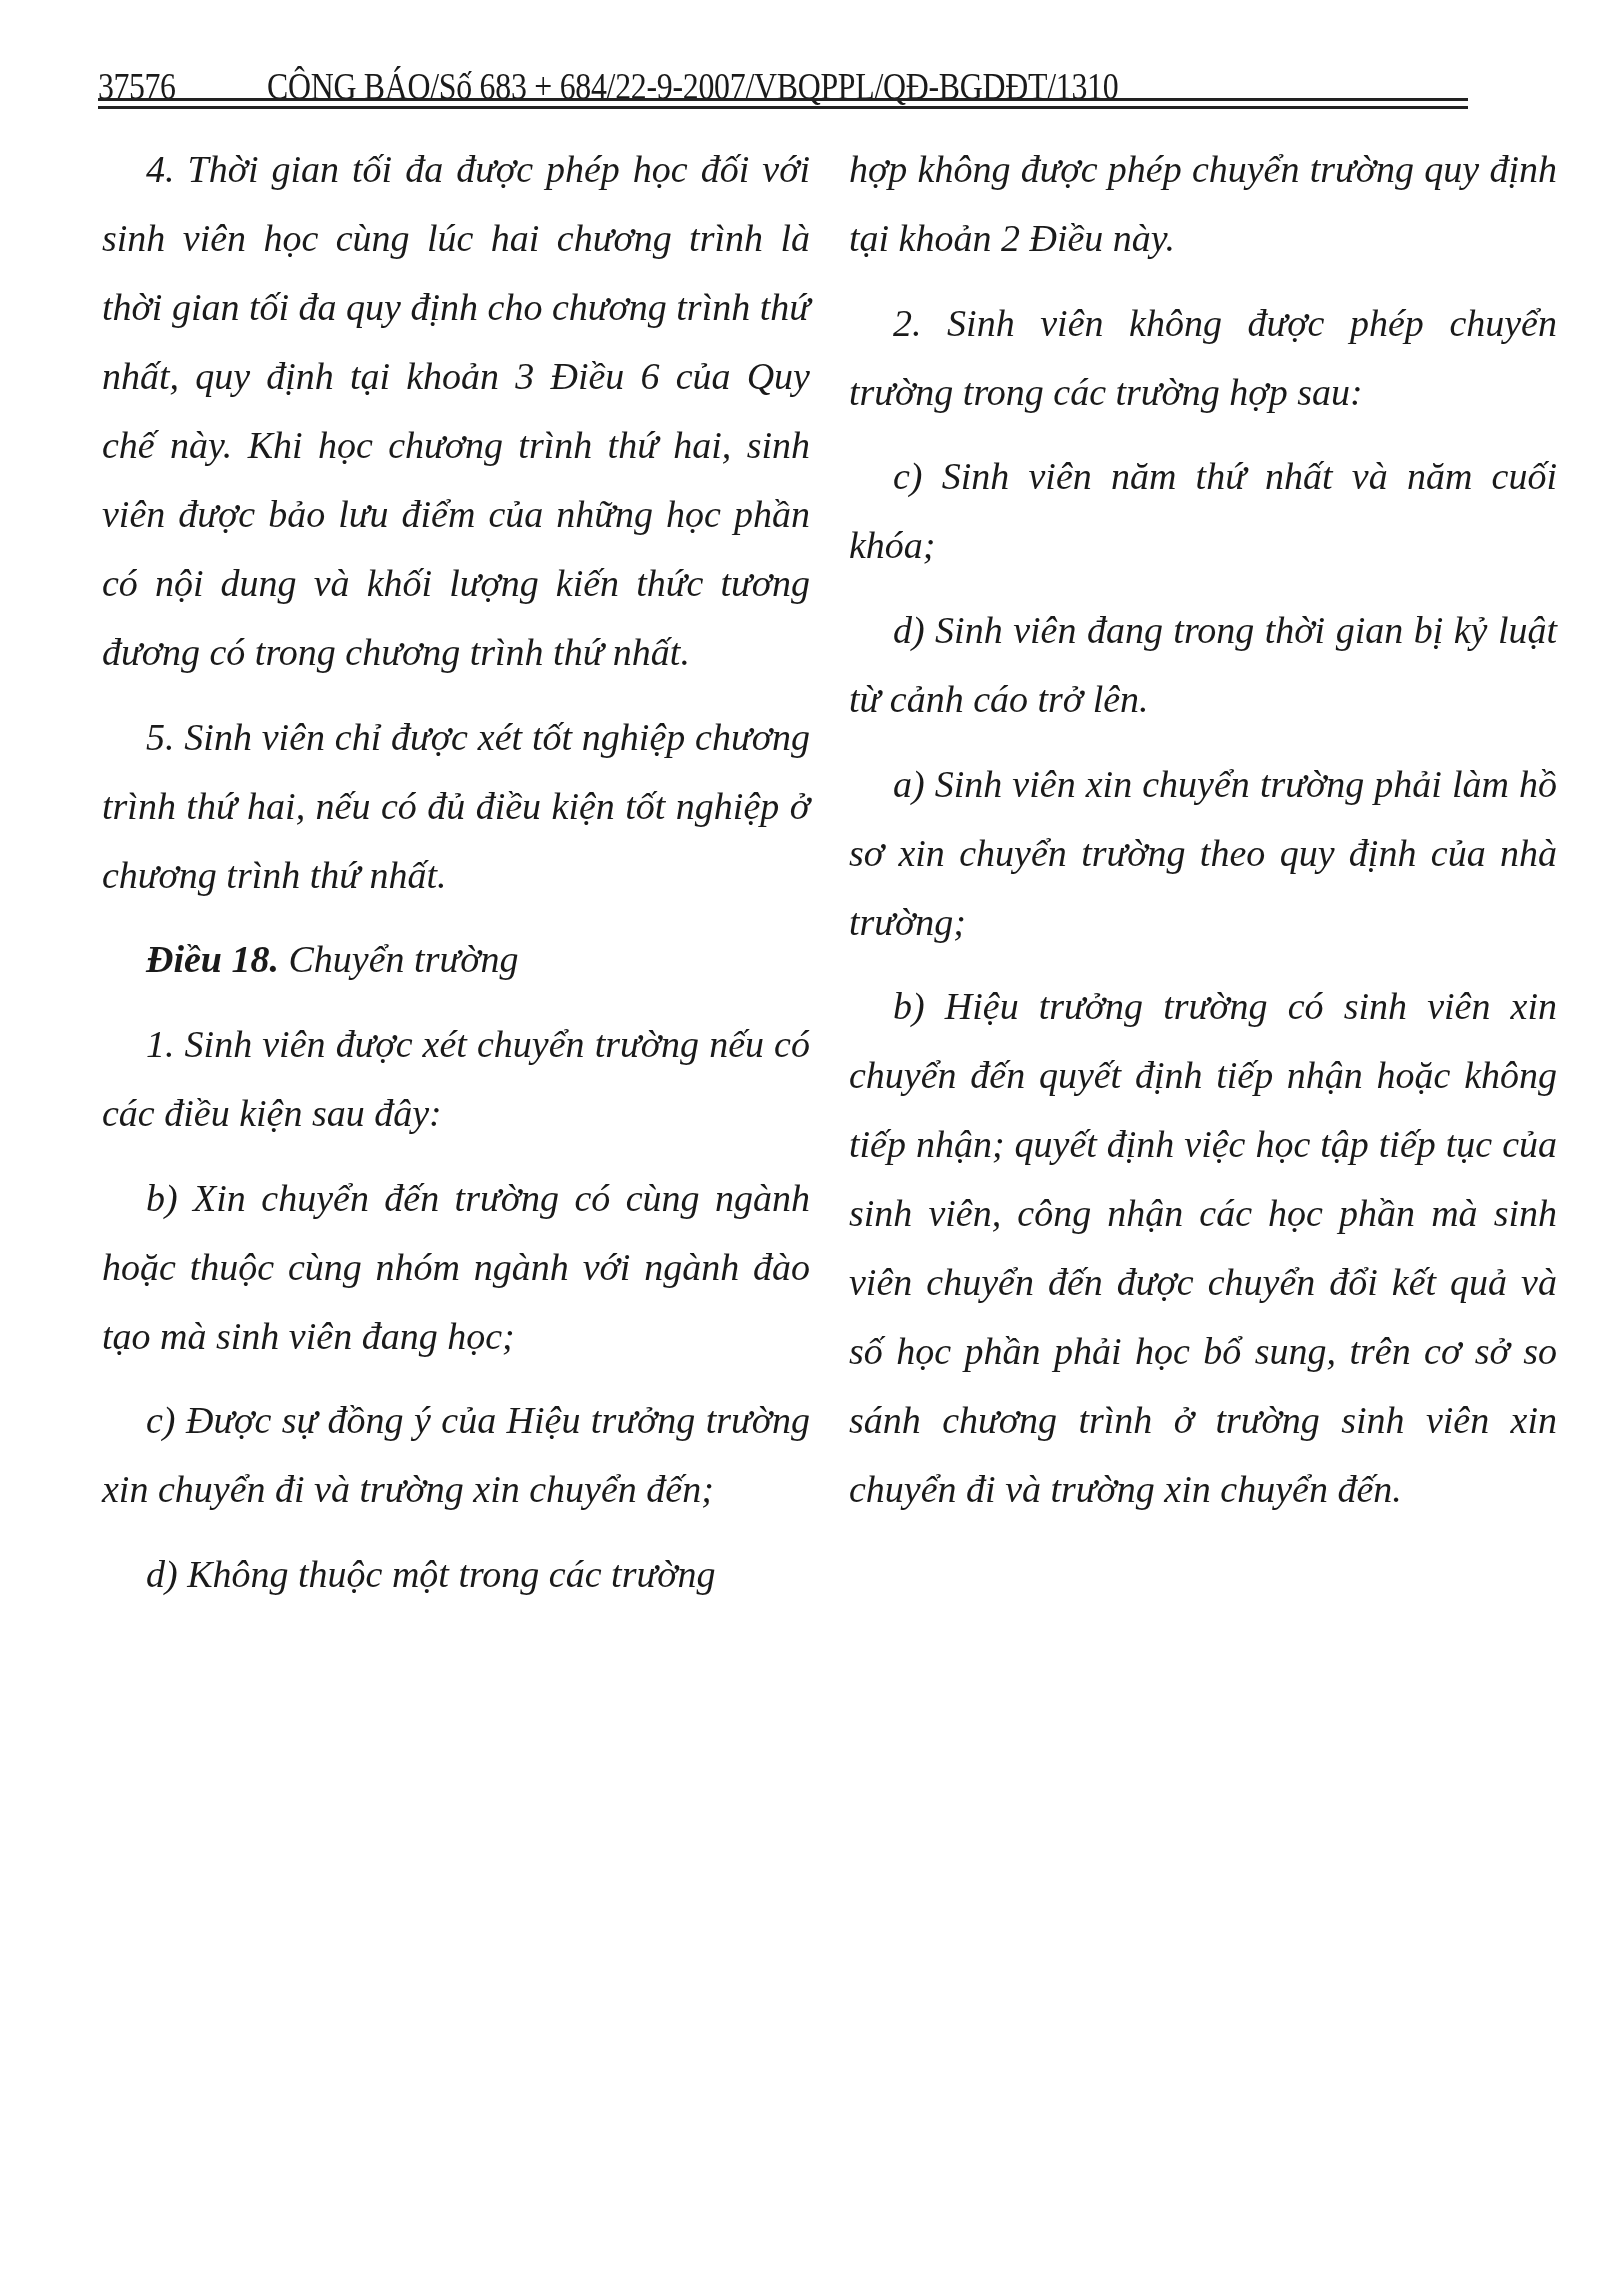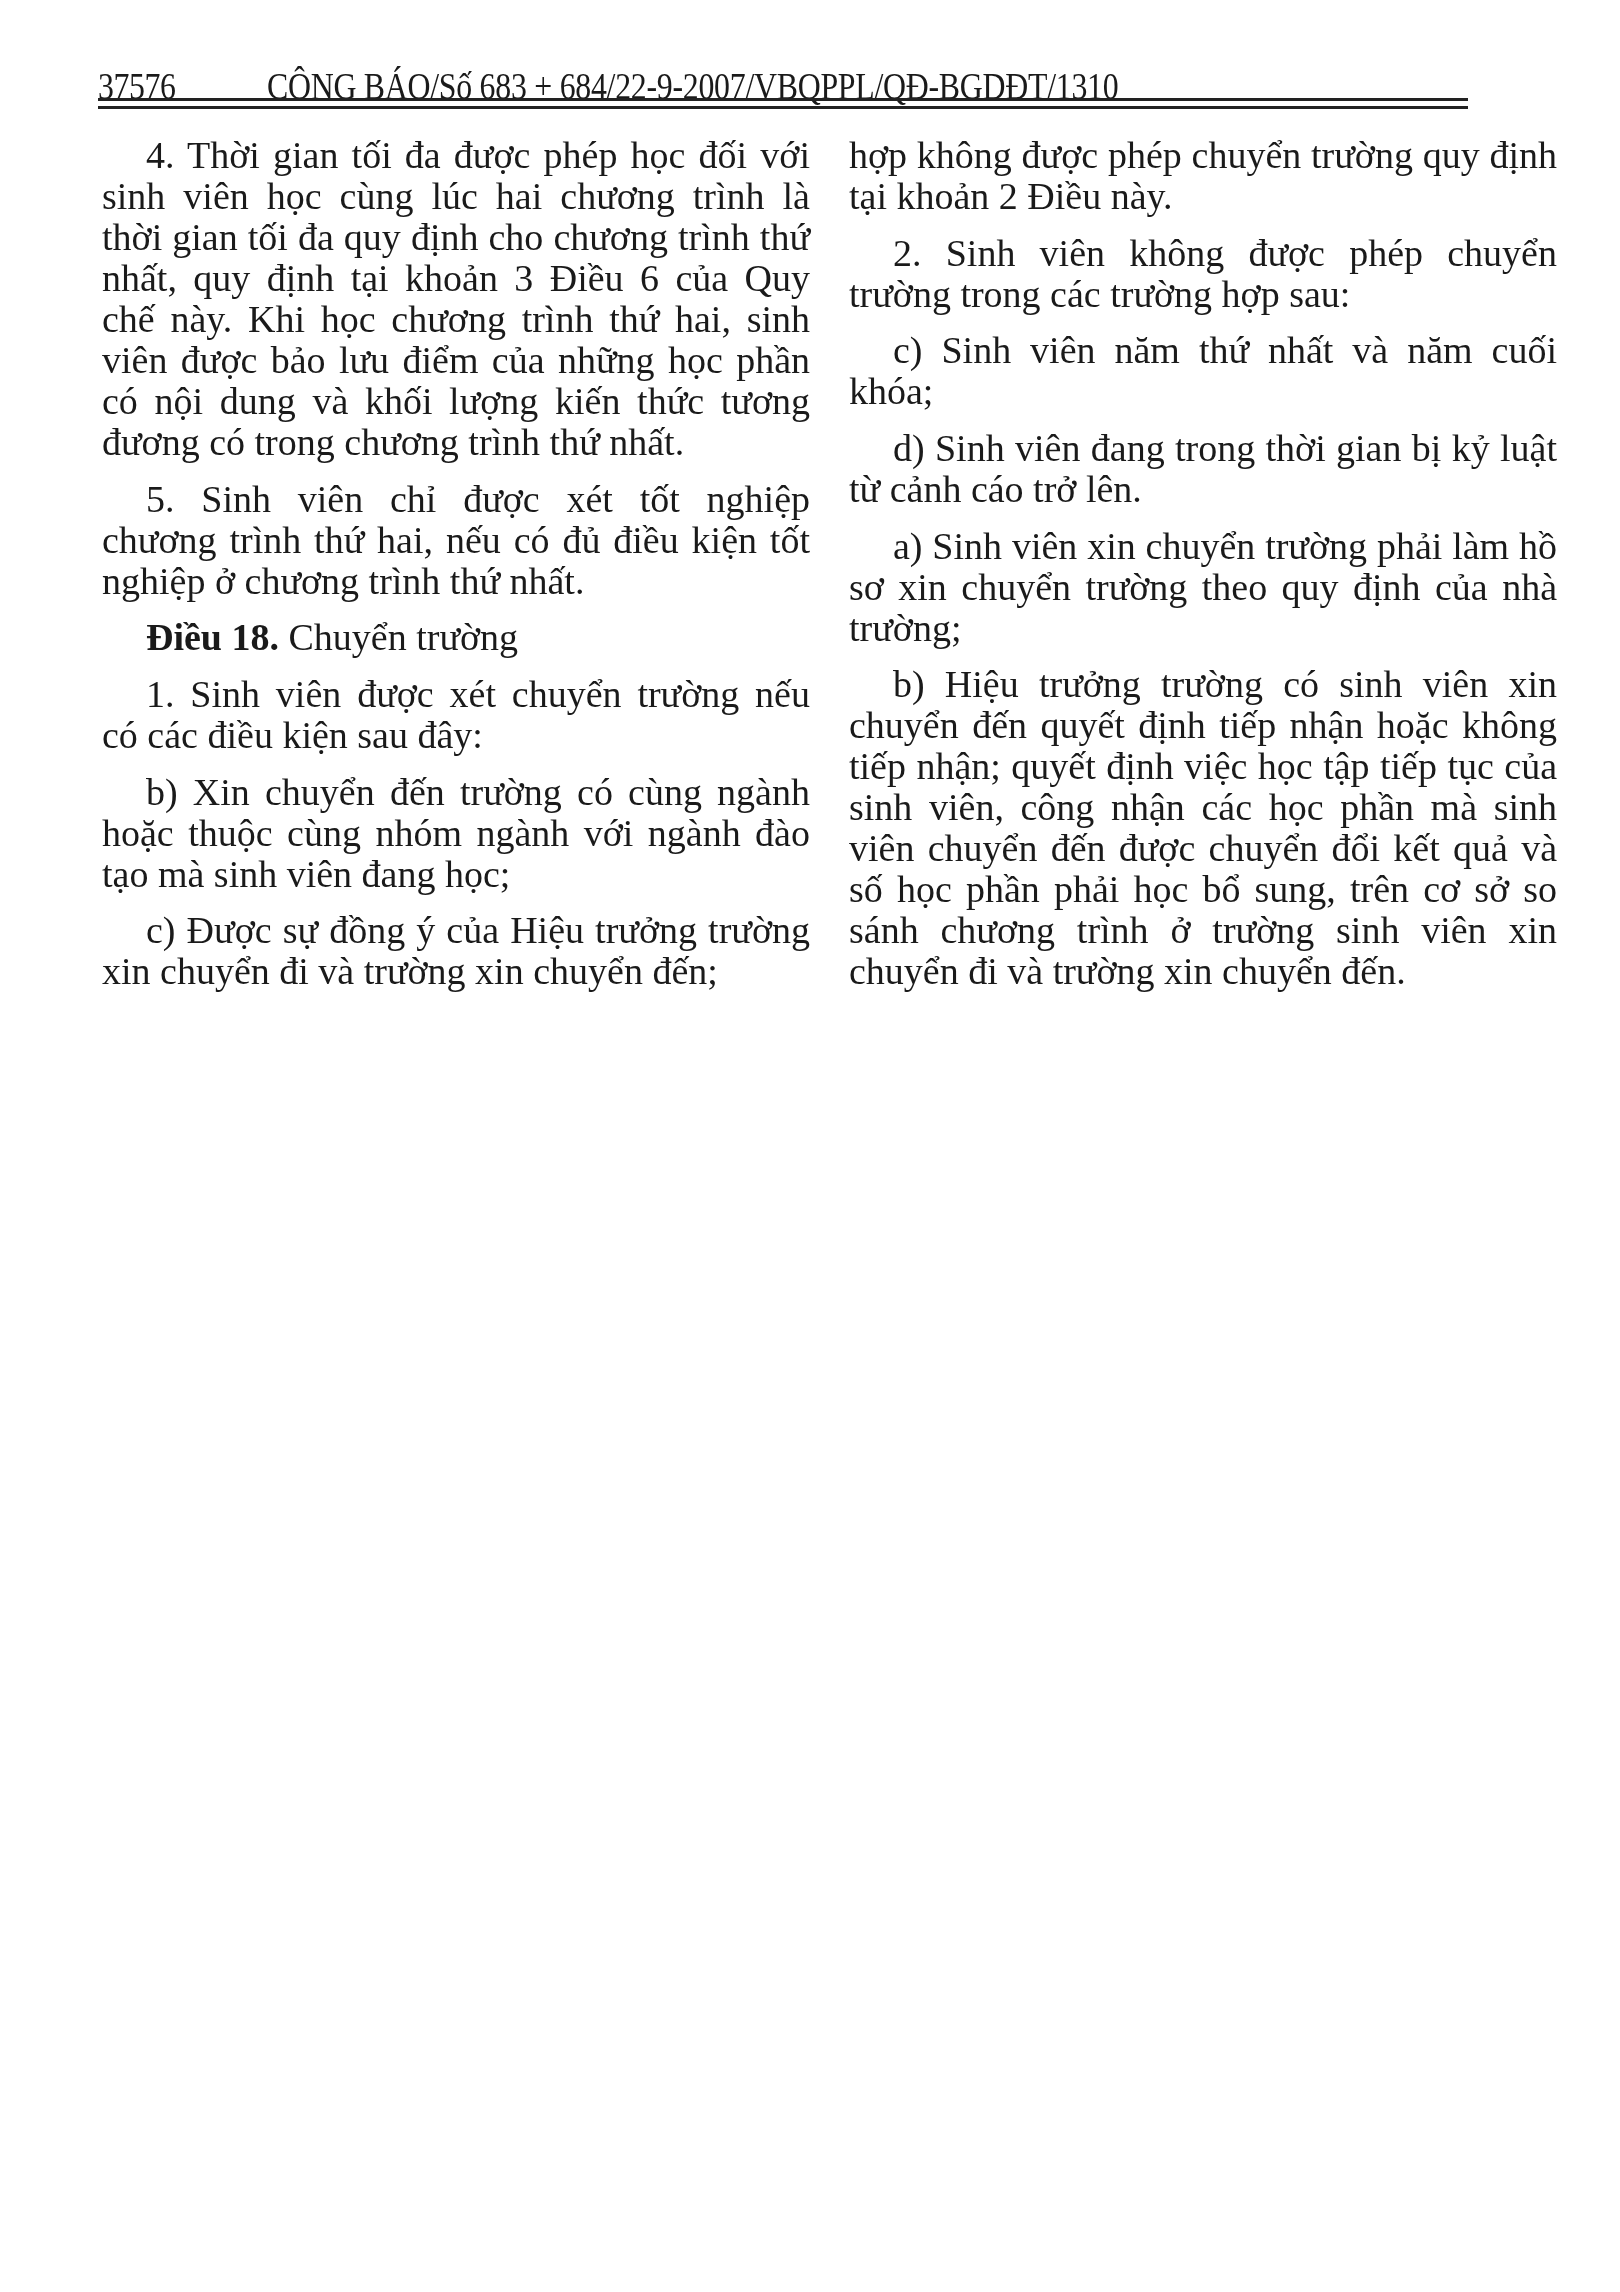--- a/index.html
+++ b/index.html
@@ -15,21 +15,21 @@
     transform: scaleX(0.86); transform-origin: left top;
   }
   .header .gazette {
     position: absolute; left: 169px; top: 0; font-size: 37px; white-space: nowrap;
     transform: scaleX(0.86); transform-origin: left top; letter-spacing: -0.3px;
   }
   .rule1 { position: absolute; left: 98px; top: 98px; width: 1370px; height: 2.9px; background: #222; }
   .rule2 { position: absolute; left: 98px; top: 106px; width: 1370px; height: 2.9px; background: #222; }
 
   .col {
-    position: absolute; top: 135px; font-size: 38px; line-height: 41px;
+    position: absolute; top: 135px; font-size: 38px; line-height: 69px; font-style: italic;
   }
   .col.left  { left: 102px; width: 708px; }
   .col.right { left: 849px; width: 708px; }
   .para {
     margin: 0 0 0 0; text-align: justify; text-indent: 44px;
   }
   .para.cont { text-indent: 0; }
   .para + .para { margin-top: 15.7px; }
   .heading b { font-weight: bold; }
 </style>
@@ -43,20 +43,21 @@
 <div class="rule1"></div>
 <div class="rule2"></div>
 
 <div class="col left">
   <p class="para">4. Thời gian tối đa được phép học đối với sinh viên học cùng lúc hai chương trình là thời gian tối đa quy định cho chương trình thứ nhất, quy định tại khoản 3 Điều 6 của Quy chế này. Khi học chương trình thứ hai, sinh viên được bảo lưu điểm của những học phần có nội dung và khối lượng kiến thức tương đương có trong chương trình thứ nhất.</p>
   <p class="para">5. Sinh viên chỉ được xét tốt nghiệp chương trình thứ hai, nếu có đủ điều kiện tốt nghiệp ở chương trình thứ nhất.</p>
   <p class="para heading"><b>Điều 18.</b><span> Chuyển trường</span></p>
   <p class="para">1. Sinh viên được xét chuyển trường nếu có các điều kiện sau đây:</p>
   <p class="para">b) Xin chuyển đến trường có cùng ngành hoặc thuộc cùng nhóm ngành với ngành đào tạo mà sinh viên đang học;</p>
   <p class="para">c) Được sự đồng ý của Hiệu trưởng trường xin chuyển đi và trường xin chuyển đến;</p>
+  <p class="para">d) Không thuộc một trong các trường</p>
 </div>
 
 <div class="col right">
   <p class="para cont">hợp không được phép chuyển trường quy định tại khoản 2 Điều này.</p>
   <p class="para">2. Sinh viên không được phép chuyển trường trong các trường hợp sau:</p>
   <p class="para">c) Sinh viên năm thứ nhất và năm cuối khóa;</p>
   <p class="para">d) Sinh viên đang trong thời gian bị kỷ luật từ cảnh cáo trở lên.</p>
   <p class="para">a) Sinh viên xin chuyển trường phải làm hồ sơ xin chuyển trường theo quy định của nhà trường;</p>
   <p class="para">b) Hiệu trưởng trường có sinh viên xin chuyển đến quyết định tiếp nhận hoặc không tiếp nhận; quyết định việc học tập tiếp tục của sinh viên, công nhận các học phần mà sinh viên chuyển đến được chuyển đổi kết quả và số học phần phải học bổ sung, trên cơ sở so sánh chương trình ở trường sinh viên xin chuyển đi và trường xin chuyển đến.</p>
 </div>

